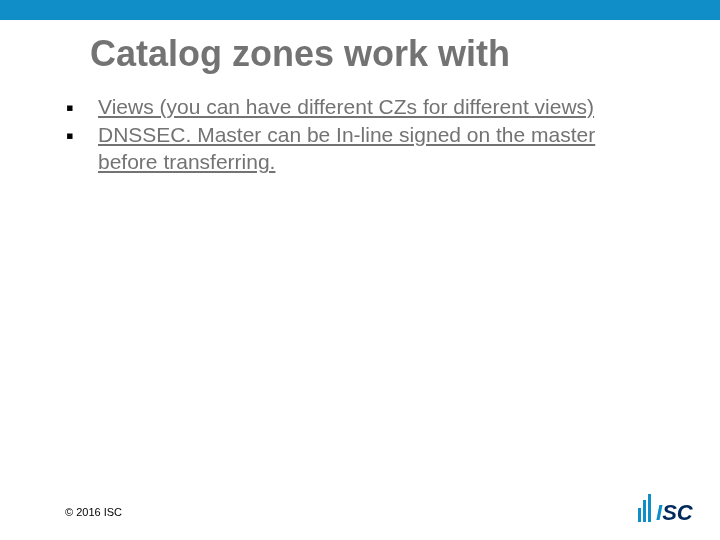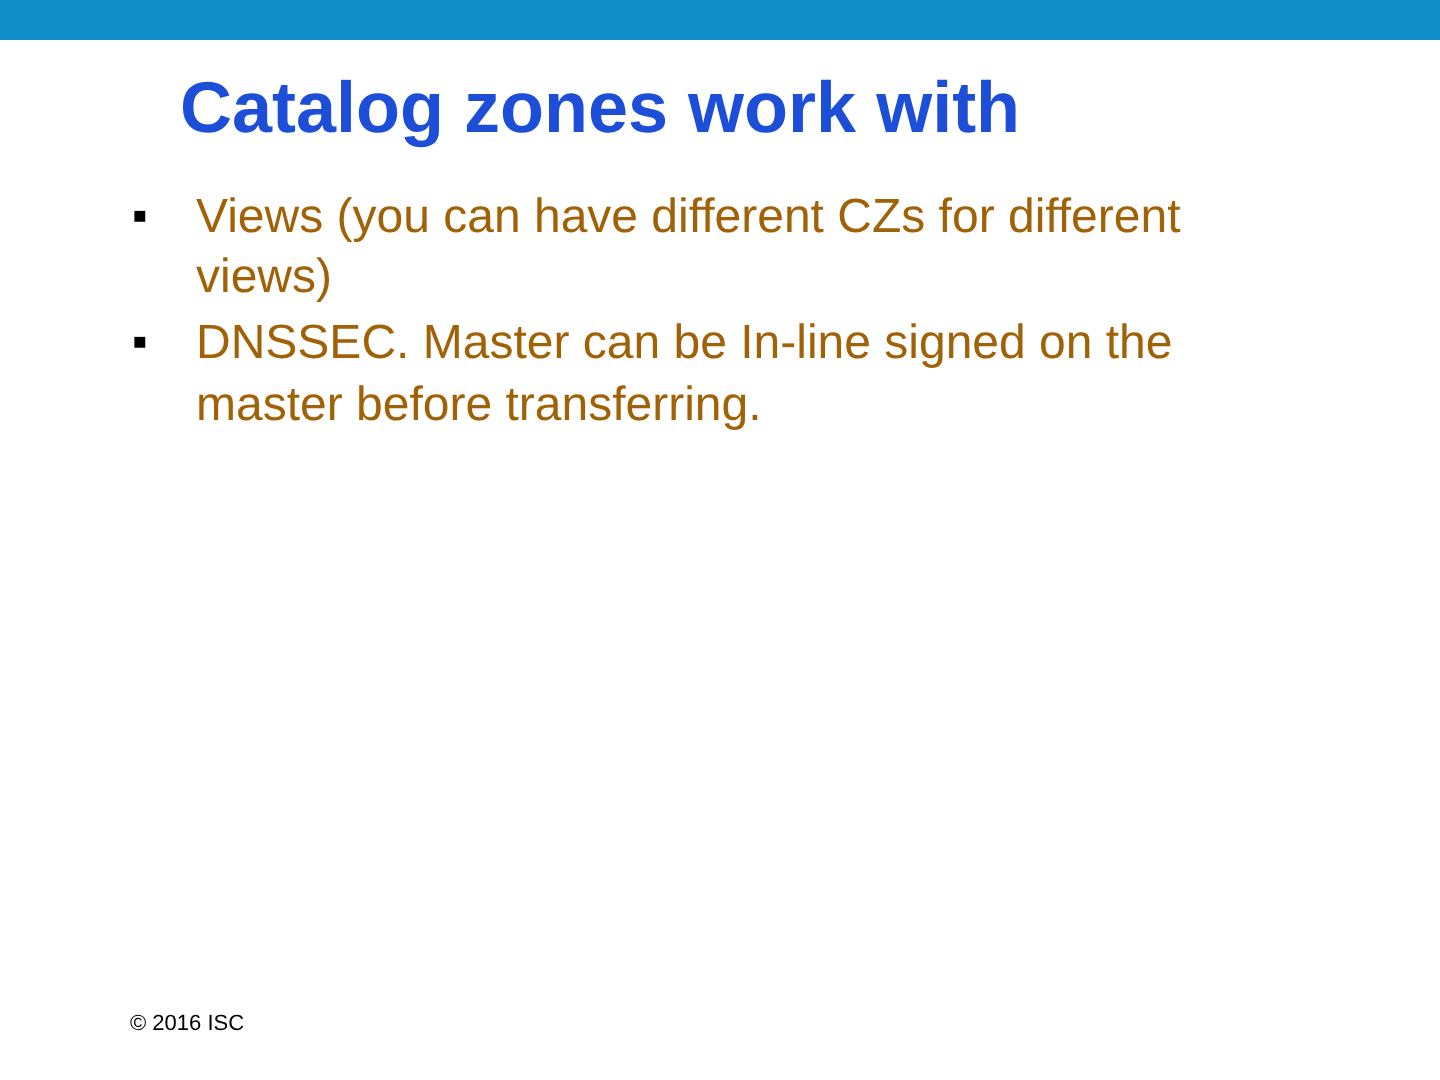--- a/index.html
+++ b/index.html
@@ -19,38 +19,39 @@
   }
   .top-bar {
     height: 20px;
     background: #0f8ec7;
     width: 100%;
   }
   .title {
     margin: 14px 40px 20px 90px;
     font-size: 36px;
     font-weight: bold;
-    color: #1d4ed8;
+    color: #737373;
     line-height: 1.1;
   }
   .content {
     margin: 0 60px 0 60px;
   }
   ul.bullets {
     list-style: none;
     margin: 0;
     padding: 0;
   }
   ul.bullets > li {
     position: relative;
-    font-size: 24px;
+    font-size: 21px;
     line-height: 1.28;
-    color: #a16207;
+    color: #737373;
     padding-left: 38px;
     margin-bottom: 2px;
+    text-decoration: underline;
   }
   ul.bullets > li::before {
     content: "\25AA";
     position: absolute;
     left: 6px;
     top: 0;
     font-size: 22px;
     color: #000000;
   }
   .footer {
@@ -114,14 +115,24 @@
 
   <div class="content">
     <ul class="bullets">
       <li>Views (you can have different CZs for different views)</li>
       <li>DNSSEC. Master can be In-line signed on the master before transferring.</li>
     </ul>
   </div>
 
   <div class="footer">
     <div class="copyright">© 2016 ISC</div>
+    <div class="logo">
+      <div class="logo-bars">
+        <div class="bar b1"></div>
+        <div class="bar b2"></div>
+        <div class="bar b3"></div>
+      </div>
+      <div class="logo-text">
+        <span class="i">I</span><span class="s">S</span><span class="c">C</span>
+      </div>
+    </div>
   </div>
 </div>
 
 </body></html>

